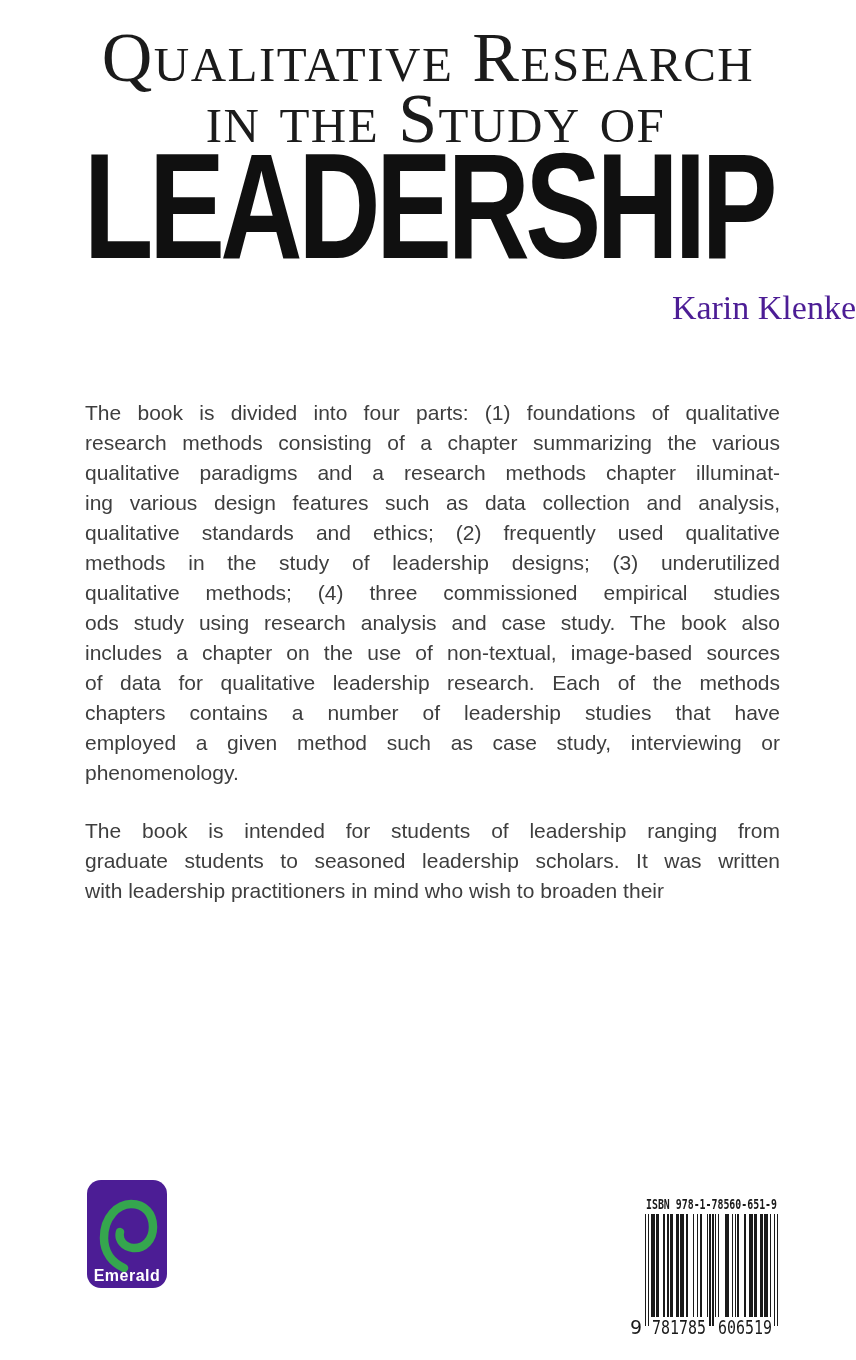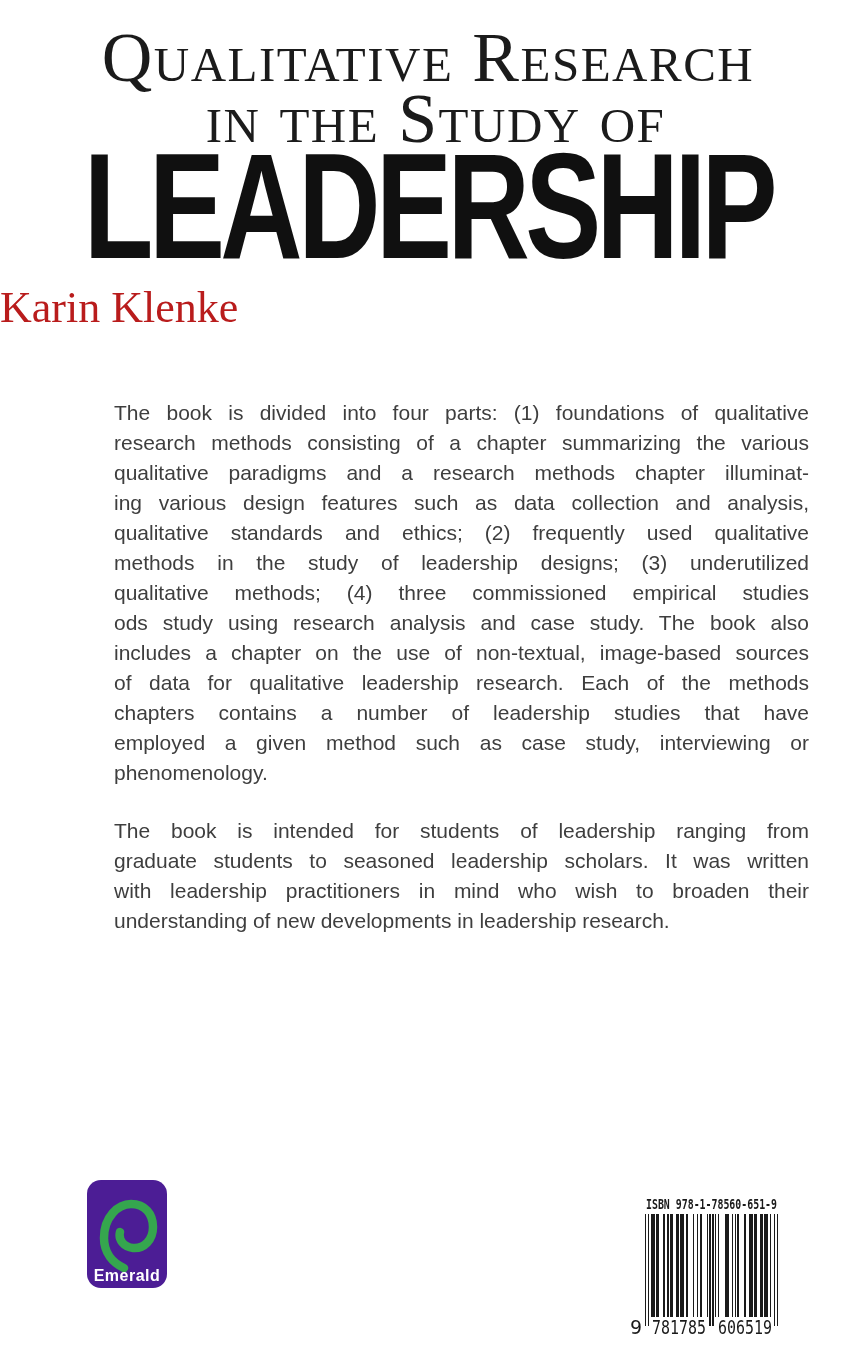--- a/index.html
+++ b/index.html
@@ -21,28 +21,28 @@
   .t1 { line-height:64px; }
   .t2 { line-height:58px;padding-left:15px; }
   .lead-row { margin-top:2px; height:114px; display:flex; justify-content:center; }
   .lead {
     font-family:"Liberation Sans", sans-serif;
     font-weight:700; font-size:150px; line-height:112px;
     letter-spacing:-6px; white-space:nowrap; color:#101010;
     transform:scaleX(0.76); transform-origin:50% 0;
   }
   .author {
-    margin-top:26px; text-align:left;
+    margin-top:26px; text-align:right;
     font-family:"Liberation Serif", serif;
-    font-size:44px; line-height:36px; color:#b91c1c;
+    font-size:34px; line-height:36px; color:#4c1d95;
   }
 
   
   .para {
-    width:695px; margin-left:114px;
+    width:695px; margin-left:85px;
     color:#3e3e3e; font-size:21px; line-height:30px;
     font-family:"Liberation Sans", sans-serif;
   }
   .p1 { margin-top:72px; }
   .p2 { margin-top:28px; }
   .para .line {
     height:30px; white-space:nowrap;
     text-align:justify; text-align-last:justify;
   }
   .para .line:last-child { text-align-last:left; }
@@ -95,21 +95,20 @@
       <div class="line">includes a chapter on the use of non-textual, image-based sources</div>
       <div class="line">of data for qualitative leadership research. Each of the methods</div>
       <div class="line">chapters contains a number of leadership studies that have</div>
       <div class="line">employed a given method such as case study, interviewing or</div>
       <div class="line">phenomenology.</div>
     </div>
   <div class="para p2">
       <div class="line">The book is intended for students of leadership ranging from</div>
       <div class="line">graduate students to seasoned leadership scholars. It was written</div>
       <div class="line">with leadership practitioners in mind who wish to broaden their</div>
-      <div class="line">understanding of new developments in leadership research.</div>
     </div>
 
   <div class="logo">
     <svg width="80" height="108" viewBox="0 0 80 108">
       <path d="M 37 88 C 26 83 17 73 17 58 C 17 37 31 24 44 24 C 58 24 66 34 66 47 C 66 60 57 69 46 68 C 37 67 31 60 33 52" fill="none" stroke="#35a64e" stroke-width="8.5" stroke-linecap="round"></path>
     </svg>
     <div class="logo-label">Emerald</div>
   </div>
 
   <div class="barcode">

